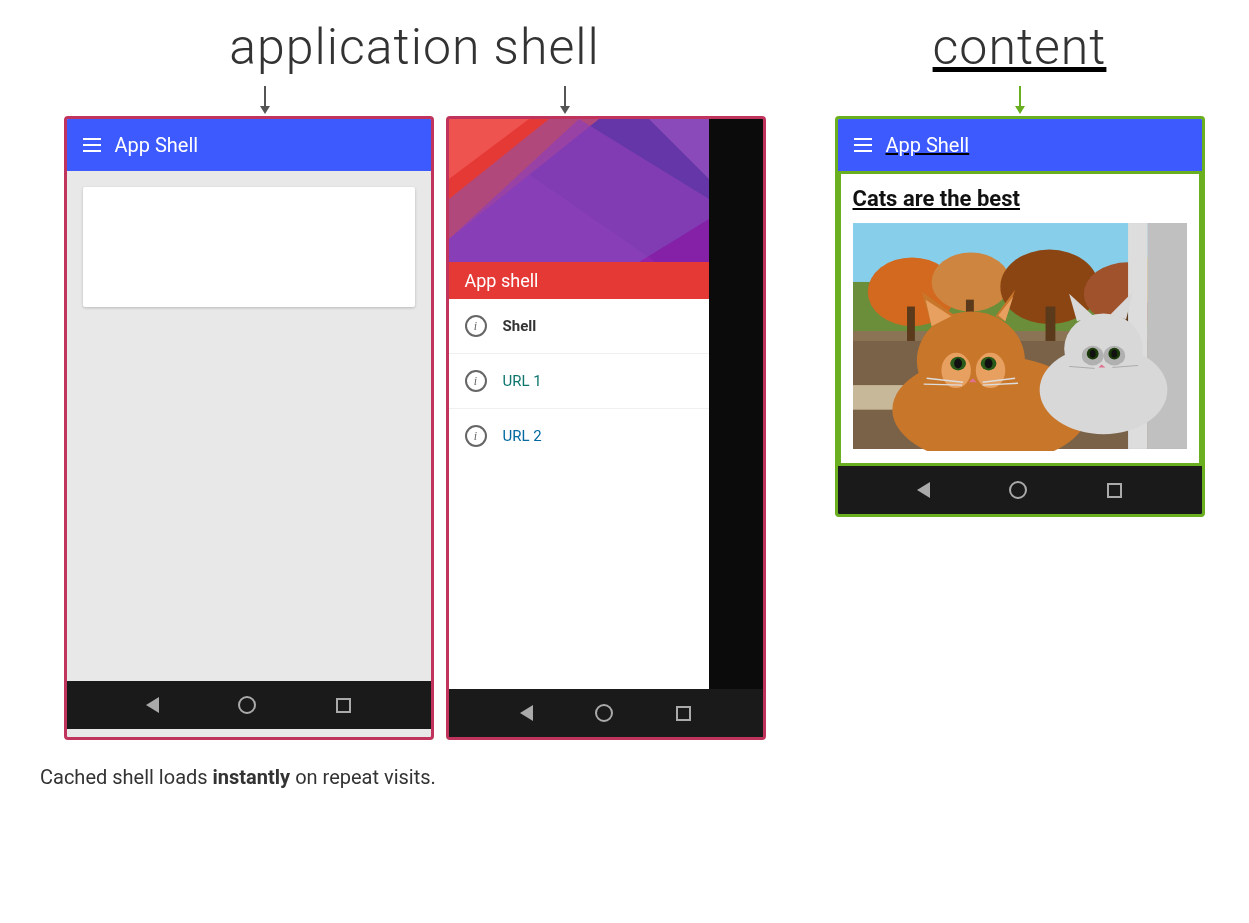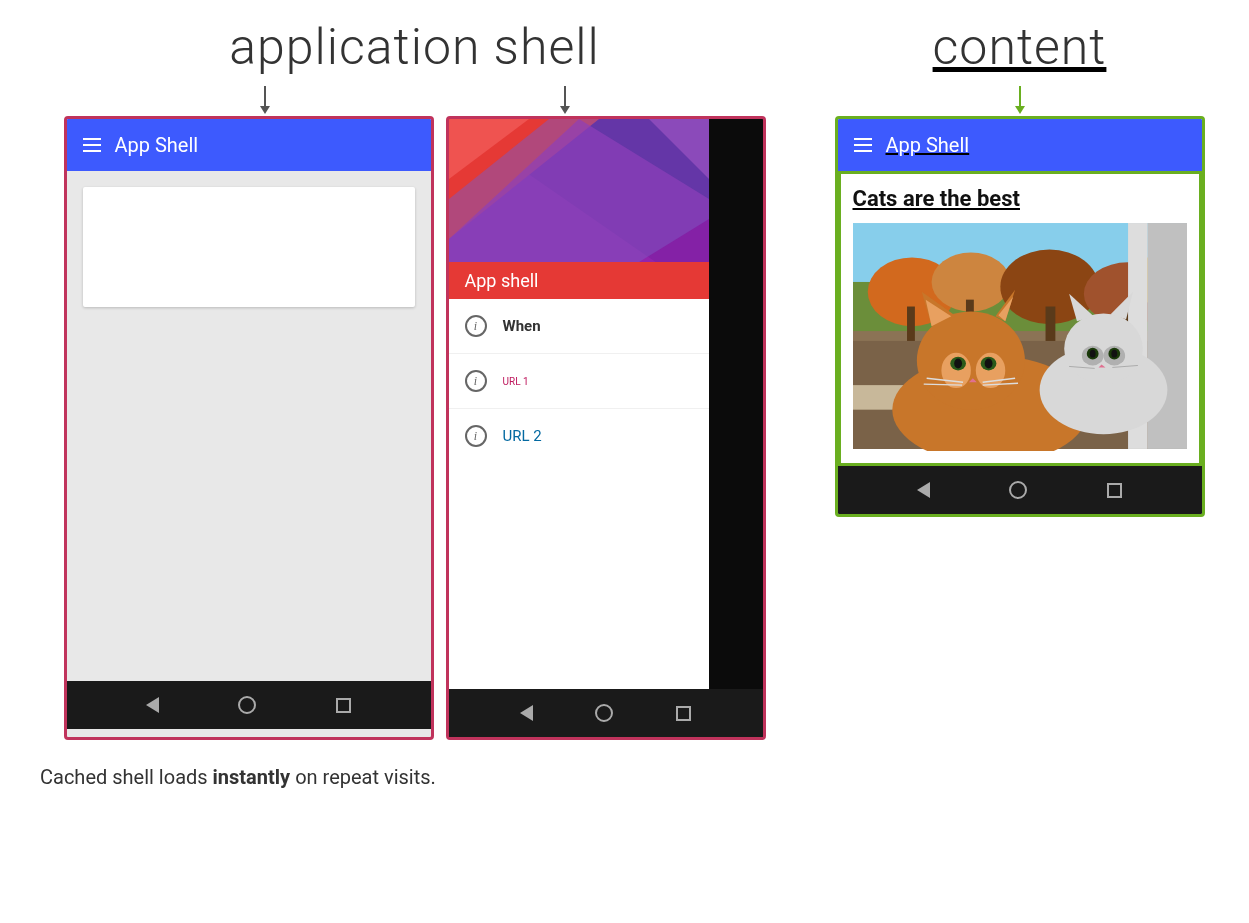--- a/index.html
+++ b/index.html
@@ -75,25 +75,25 @@
                   <polygon points="0,0 80,0 0,60" fill="#ef5350"></polygon>
                   <polygon points="100,0 260,0 260,100 130,180 0,180 0,80" fill="#7e57c2" opacity="0.5"></polygon>
                 </svg>
                 
                 <div style="position:absolute;bottom:0;left:0;right:0;background:#e53935;color:white;font-size:18px;padding:8px 16px;">App shell</div>
               </div>
 
               <div style="background:white;">
                 <div style="display:flex;align-items:center;padding:16px;gap:16px;border-bottom:1px solid #f0f0f0;">
                   <div style="width:22px;height:22px;border:2px solid #666;border-radius:50%;display:flex;align-items:center;justify-content:center;font-size:12px;color:#666;font-style:italic;font-family:serif;flex-shrink:0;">i</div>
-                  <span style="font-size:15px;font-weight:700;color:#333;">When</span>
+                  <span style="font-size:15px;font-weight:700;color:#333;">Shell</span>
                 </div>
                 <div style="display:flex;align-items:center;padding:16px;gap:16px;border-bottom:1px solid #f0f0f0;">
                   <div style="width:22px;height:22px;border:2px solid #666;border-radius:50%;display:flex;align-items:center;justify-content:center;font-size:12px;color:#666;font-style:italic;font-family:serif;flex-shrink:0;">i</div>
-                  <span style="font-size:10px;color:#be185d;">URL 1</span>
+                  <span style="font-size:15px;color:#0f766e;">URL 1</span>
                 </div>
                 <div style="display:flex;align-items:center;padding:16px;gap:16px;">
                   <div style="width:22px;height:22px;border:2px solid #666;border-radius:50%;display:flex;align-items:center;justify-content:center;font-size:12px;color:#666;font-style:italic;font-family:serif;flex-shrink:0;">i</div>
                   <span style="font-size:15px;color:#0369a1;">URL 2</span>
                 </div>
               </div>
             </div>
 
             <div style="flex:1; background:rgba(0,0,0,0.55);"></div>
           </div>

